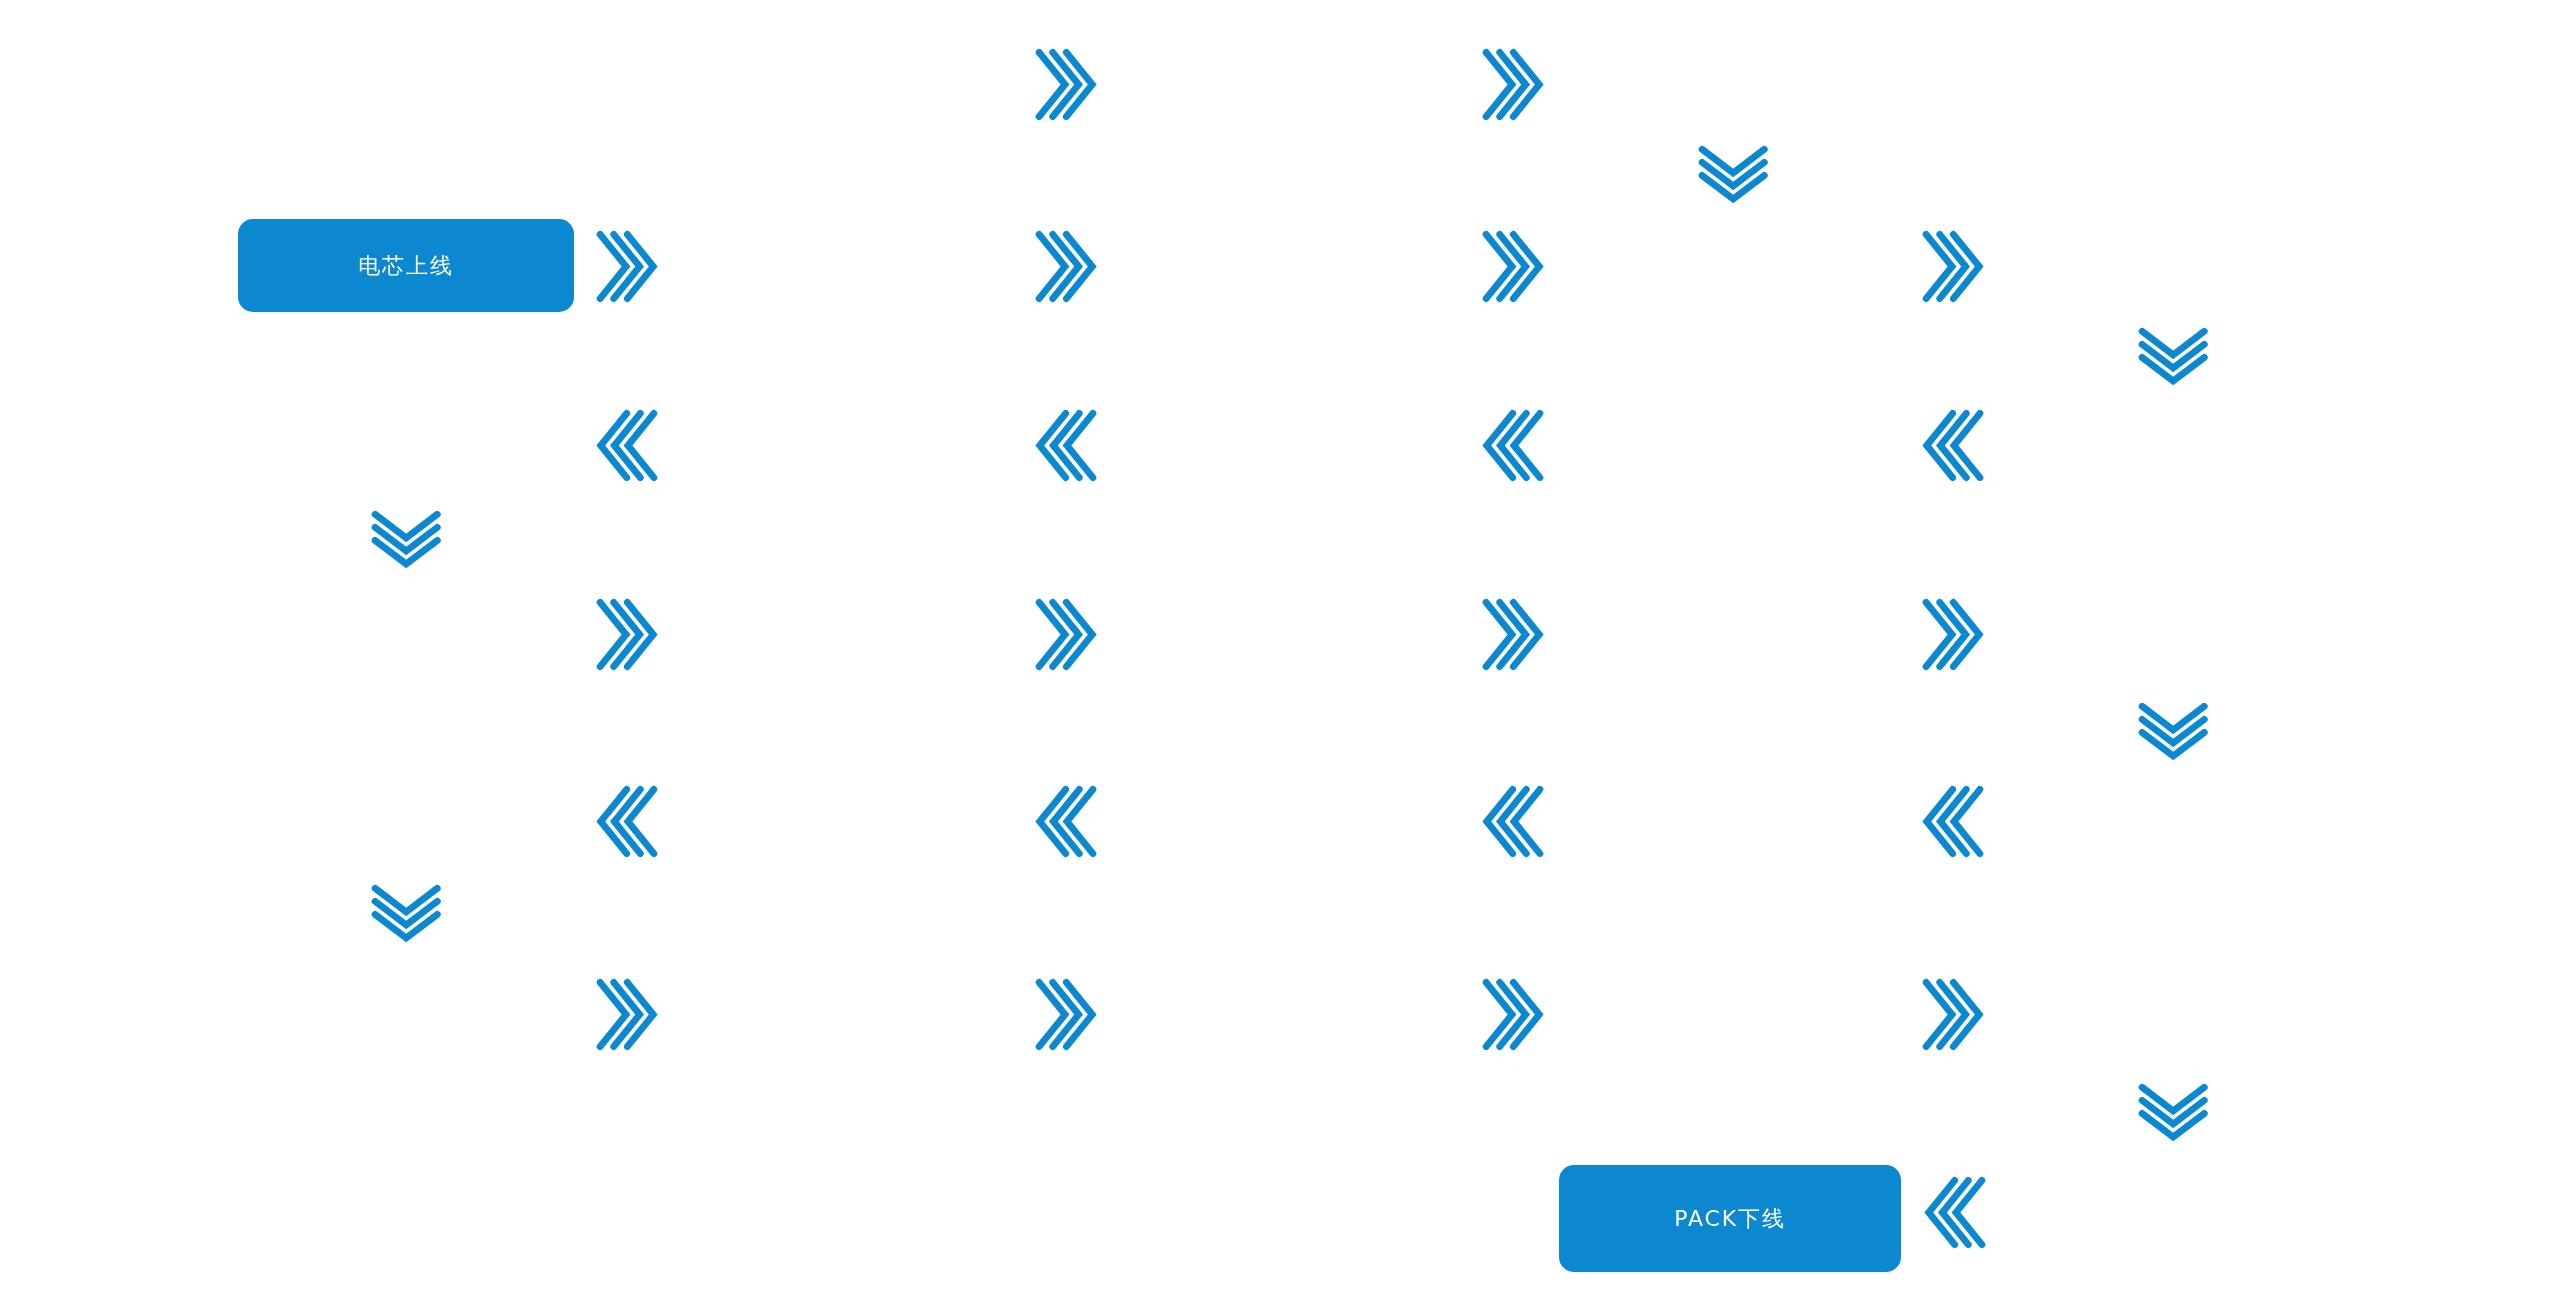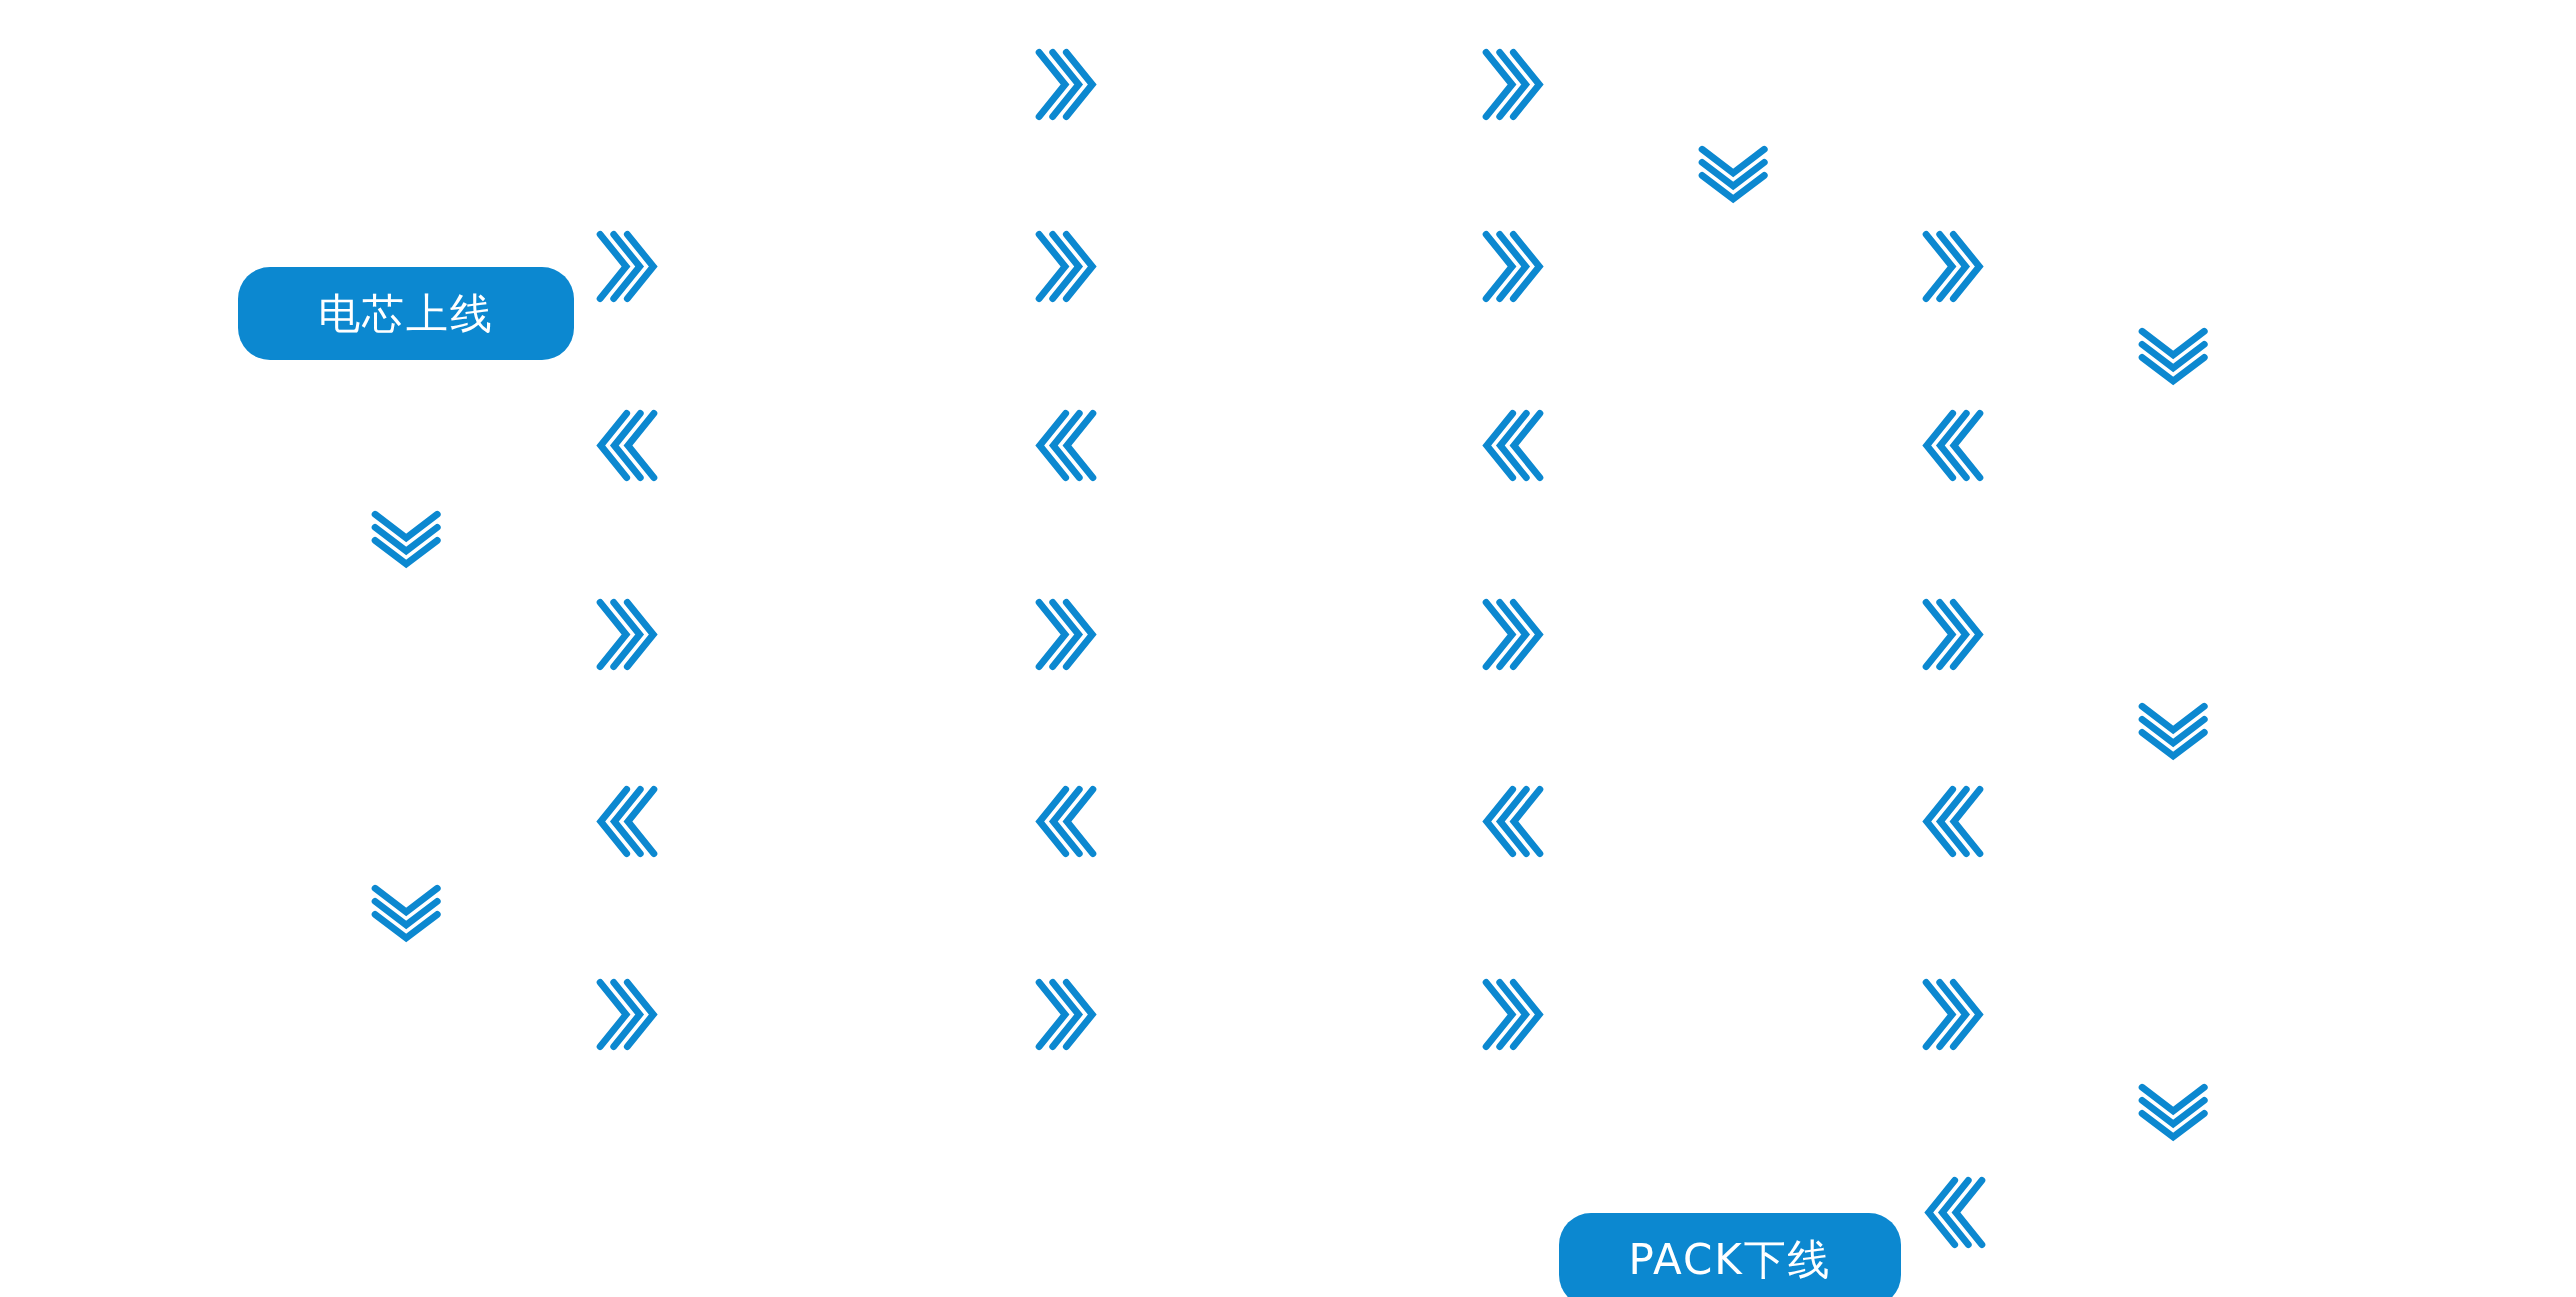--- a/index.html
+++ b/index.html
@@ -17,39 +17,38 @@
   .canvas {
     position: absolute;
     inset: 0;
   }
   .node {
     position: absolute;
     display: flex;
     align-items: center;
     justify-content: center;
     color: #ffffff;
-    font-size: 42px;
+    font-size: 22px;
     font-weight: 500;
     letter-spacing: 1.9px;
-    border-radius: 32px;
+    border-radius: 15px;
     box-sizing: border-box;
     white-space: nowrap;
-    margin-top: 48px;
   }
   .node--start {
     left: 238px;
     top: 219px;
     width: 336px;
     height: 93px;
   }
   .node--end {
     left: 1559px;
     top: 1165px;
     width: 342px;
-    height: 94px;
+    height: 107px;
   }
   .arrow {
     position: absolute;
     line-height: 0;
   }
   .arrow svg {
     overflow: visible;
     display: block;
   }
 </style>

